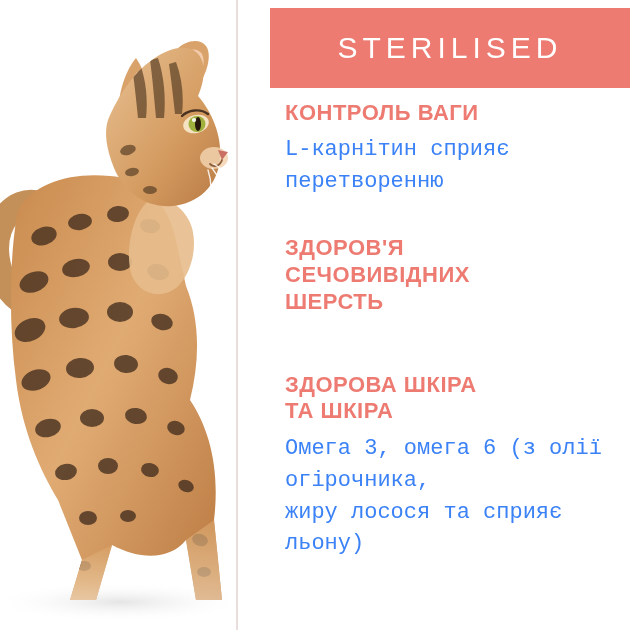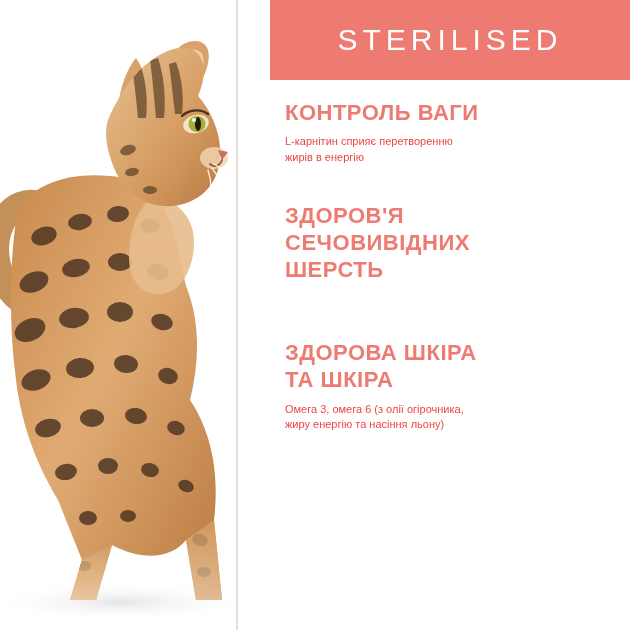--- a/index.html
+++ b/index.html
@@ -48,21 +48,21 @@
     left: 238px;
     top: 0;
     width: 392px;
     height: 630px;
     background: #ffffff;
   }
 
   .banner {
     position: absolute;
     left: 32px;
-    top: 0;
+    top: 8px;
     width: 360px;
     height: 80px;
     background: #ed7b72;
     display: flex;
     align-items: center;
     justify-content: center;
   }
   .banner-title {
     color: #ffffff;
     font-size: 30px;
@@ -84,24 +84,25 @@
     color: #ed7b72;
     font-weight: bold;
     font-size: 22px;
     line-height: 1.22;
     letter-spacing: 0.5px;
     margin: 0 0 7px 0;
   }
   .block-title .line { display: block; }
 
   .block-body {
-    color: #ef4444;
-    font-size: 11px;
+    color: #3b82f6;
+    font-size: 22px;
     line-height: 1.44;
     margin: 0;
+    font-family: Liberation Mono, monospace;
   }
   .block-body .line { display: block; }
 
   
   .block-1 { margin-bottom: 38px; }
   .block-2 { margin-bottom: 56px; }
   .block-2 .block-title { margin-bottom: 10px; }
   .block-3 .block-title { margin-bottom: 8px; }
 </style>
 </head>
@@ -246,38 +247,37 @@
     </div>
 
     <div class="blocks">
 
       <div class="block block-1">
         <h2 class="block-title">
           <span class="line">КОНТРОЛЬ ВАГИ</span>
         </h2>
         <p class="block-body">
           <span class="line">L-карнітин сприяє перетворенню</span>
-          <span class="line">жирів в енергію</span>
         </p>
       </div>
 
       <div class="block block-2">
         <h2 class="block-title">
           <span class="line">ЗДОРОВ'Я</span>
           <span class="line">СЕЧОВИВІДНИХ</span>
           <span class="line">ШЕРСТЬ</span>
         </h2>
       </div>
 
       <div class="block block-3">
         <h2 class="block-title">
           <span class="line">ЗДОРОВА ШКІРА</span>
           <span class="line">ТА ШКІРА</span>
         </h2>
         <p class="block-body">
           <span class="line">Омега 3, омега 6 (з олії огірочника,</span>
-          <span class="line">жиру енергію та насіння льону)</span>
+          <span class="line">жиру лосося та сприяє льону)</span>
         </p>
       </div>
 
     </div>
   </div>
 </div>
 
 </body></html>

